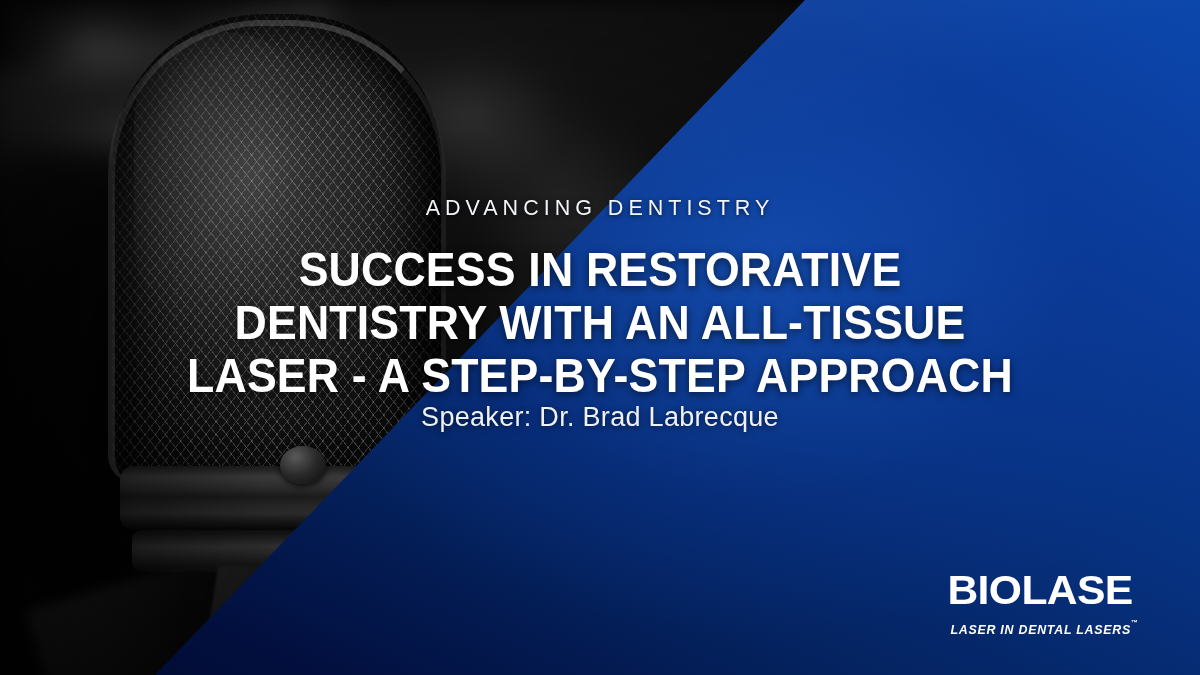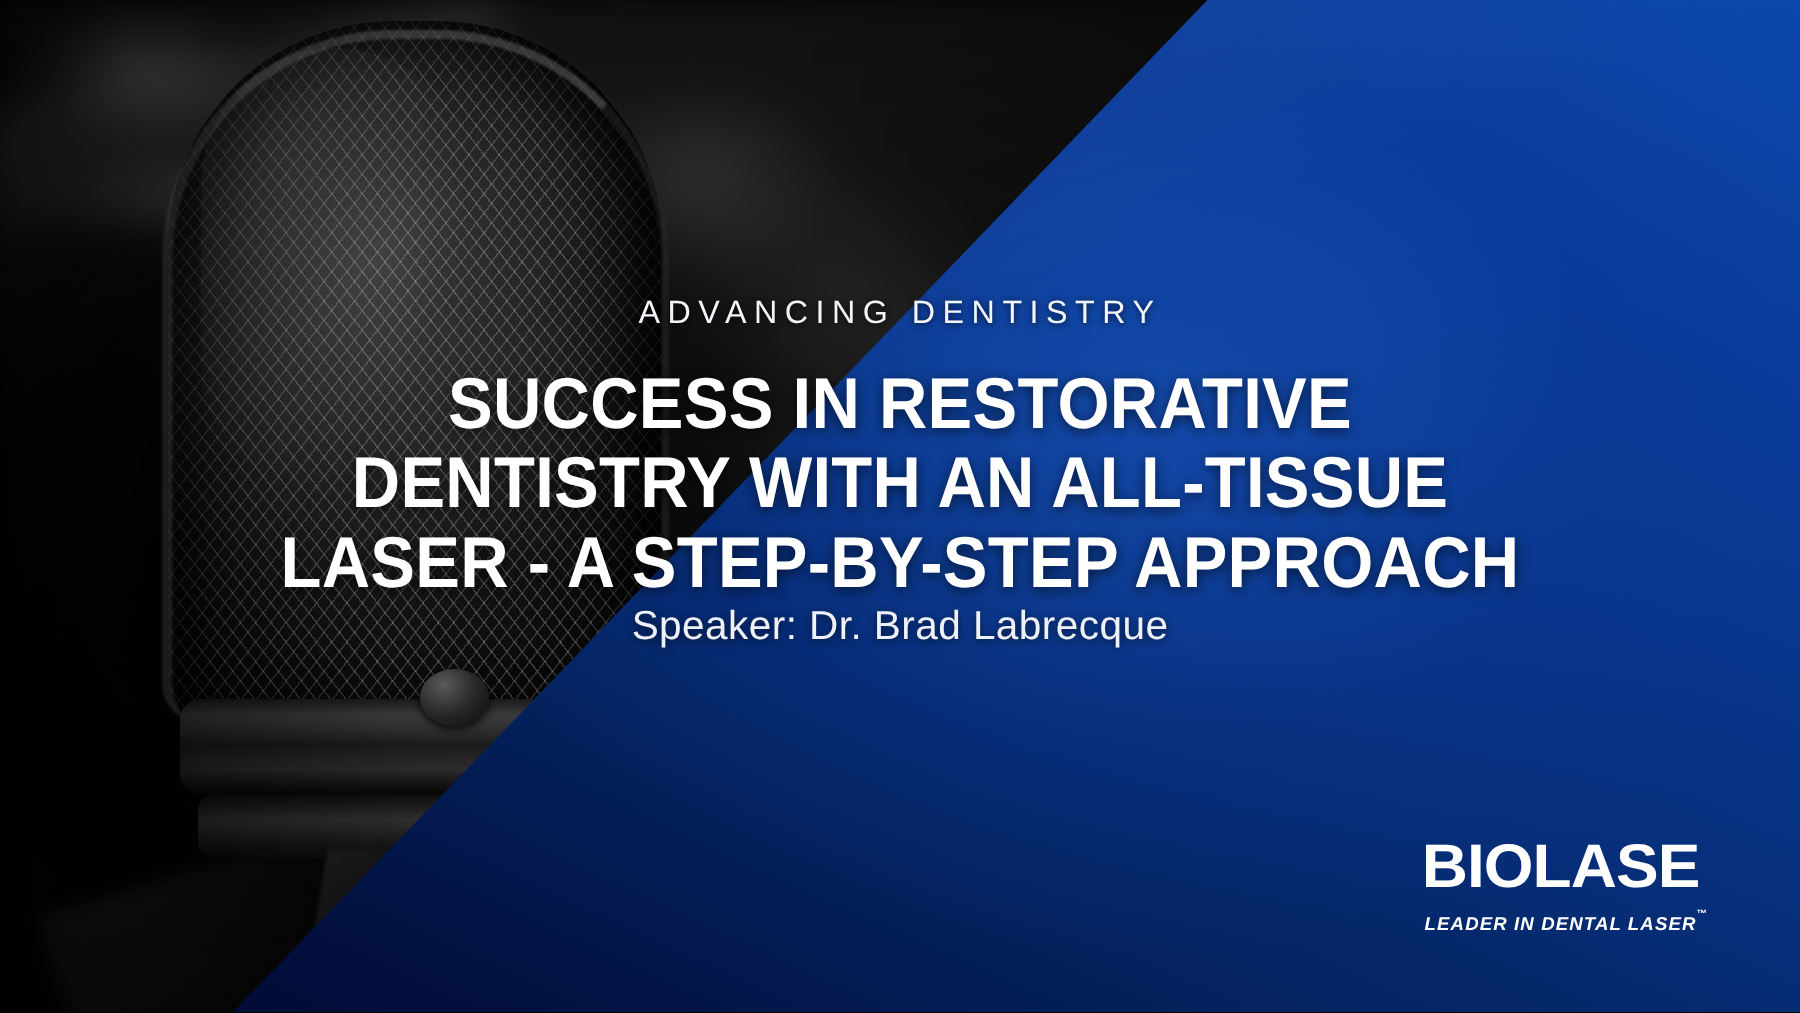--- a/index.html
+++ b/index.html
@@ -132,21 +132,21 @@
     transform:scaleX(.93); transform-origin:center top;
     text-shadow:0 2px 9px rgba(0,0,0,.62);
   }
   .headline .ln { display:block; white-space:nowrap; }
   .speaker {
     font-size:27px; font-weight:400; letter-spacing:.3px; color:#eef2f8;
     text-shadow:0 1px 6px rgba(0,0,0,.6);
   }
 
   
-  .logo { position:absolute; right:62px; bottom:52px; text-align:center;margin-top:12px; }
+  .logo { position:absolute; right:62px; bottom:38px; text-align:center;margin-top:12px; }
   .logo .wordmark {
     font-size:41px; font-weight:700; letter-spacing:-.6px; color:#ffffff;
     line-height:1; transform:scaleX(1.04); transform-origin:right bottom;
   }
   .logo .tagline {
     margin-top:8px; font-size:12.4px; font-weight:700; font-style:italic;
     letter-spacing:.75px; color:#ffffff; position:relative; white-space:nowrap;
   }
   .logo .tm { font-size:7px; font-style:normal; vertical-align:9px; letter-spacing:0; }
 </style>
@@ -184,16 +184,16 @@
       <span class="ln">SUCCESS IN RESTORATIVE</span>
       <span class="ln">DENTISTRY WITH AN ALL-TISSUE</span>
       <span class="ln">LASER - A STEP-BY-STEP APPROACH</span>
     </div>
 
     <div class="speaker">Speaker: Dr. Brad Labrecque</div>
   </div>
 
   <div class="logo">
     <div class="wordmark">BIOLASE</div>
-    <div class="tagline"><span>LEADER IN DENTAL LASER</span><span class="tm">™</span></div>
+    <div class="tagline"><span>LASER IN DENTAL LASERS</span><span class="tm">™</span></div>
   </div>
 
 </div>
 
 </body></html>

